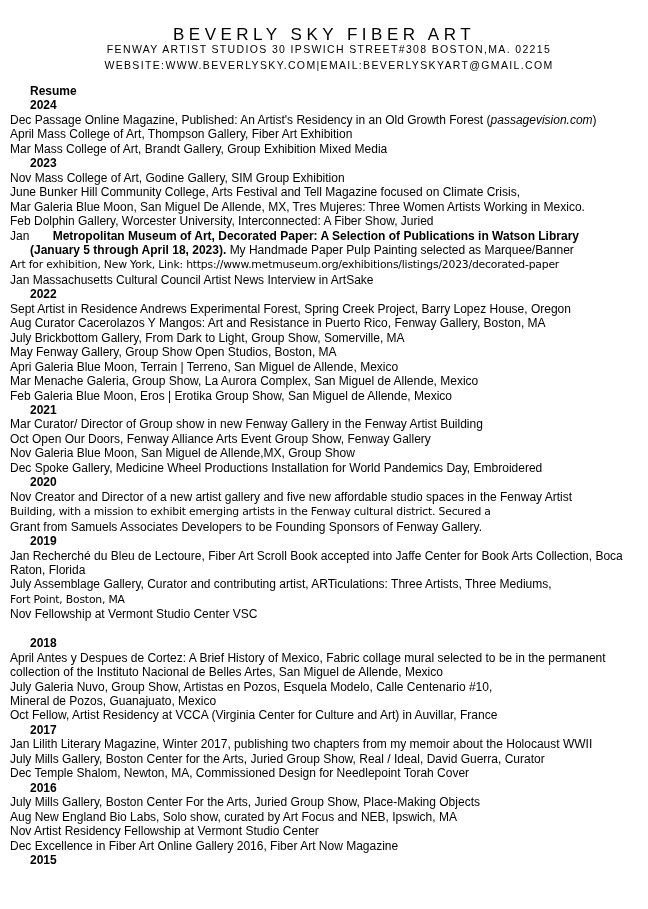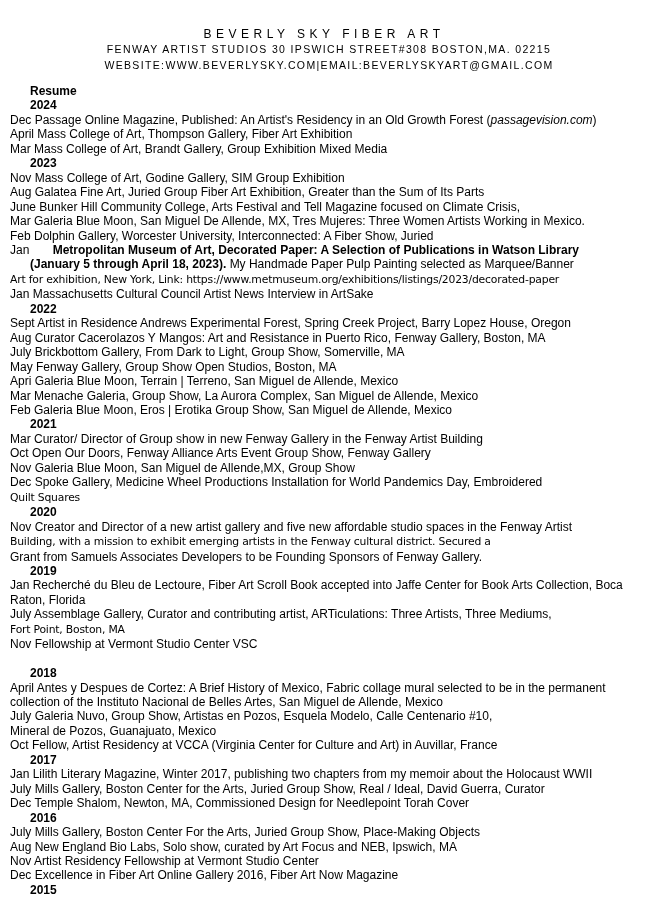--- a/index.html
+++ b/index.html
@@ -5,21 +5,21 @@
   html,body{margin:0;padding:0;background:#ffffff;}
   .page{
     position:relative;
     width:648px;height:909px;
     background:#ffffff;color:#000000;
     font-family:"Liberation Sans",sans-serif;
     overflow:hidden;
   }
   .doc-header{text-align:center;padding-top:27px;}
   .doc-header .h1{
-    font-size:12px;letter-spacing:4.5px;line-height:15px;
+    font-size:17px;letter-spacing:4.5px;line-height:15px;
     white-space:nowrap;
   }
   .doc-header .h2{
     font-size:10.5px;letter-spacing:1.35px;line-height:15.5px;
     white-space:nowrap;
     margin-left:10px;
   }
   .doc-body{
     padding:11px 2px 0 10px;
     font-size:12px;line-height:14.45px;
@@ -42,42 +42,40 @@
     <div class="h2">WEBSITE:WWW.BEVERLYSKY.COM|EMAIL:BEVERLYSKYART@GMAIL.COM</div>
   </header>
   <main class="doc-body" id="resume-body">
       <div class="line"><span class="bold">Resume</span></div>
       <div class="line"><span class="bold">2024</span></div>
       <div class="line"><span>Dec Passage Online Magazine, Published: An Artist's Residency in an Old Growth Forest (</span><span class="italic">passagevision.com</span><span>)</span></div>
       <div class="line"><span>April Mass College of Art, Thompson Gallery, Fiber Art Exhibition</span></div>
       <div class="line"><span>Mar Mass College of Art, Brandt Gallery, Group Exhibition Mixed Media</span></div>
       <div class="line"><span class="bold">2023</span></div>
       <div class="line"><span>Nov Mass College of Art, Godine Gallery, SIM Group Exhibition</span></div>
-      <div class="line"><span>Aug Galatea Fine Art, Juried Group Fiber Art Exhibition, Greater than the Sum of Its Parts</span></div>
       <div class="line"><span>June Bunker Hill Community College, Arts Festival and Tell Magazine focused on Climate Crisis,</span></div>
       <div class="line"><span>Mar Galeria Blue Moon, San Miguel De Allende, MX, Tres Mujeres: Three Women Artists Working in Mexico.</span></div>
       <div class="line"><span>Feb Dolphin Gallery, Worcester University, Interconnected: A Fiber Show, Juried</span></div>
       <div class="line"><span>Jan </span><span class="bold">Metropolitan Museum of Art, Decorated Paper: A Selection of Publications in Watson Library</span></div>
       <div class="line"><span class="bold">(January 5 through April 18, 2023). </span><span>My Handmade Paper Pulp Painting selected as Marquee/Banner</span></div>
       <div class="line"><span class="alt">Art for exhibition, New York, Link: https://www.metmuseum.org/exhibitions/listings/2023/decorated-paper</span></div>
       <div class="line"><span>Jan Massachusetts Cultural Council Artist News Interview in ArtSake</span></div>
       <div class="line"><span class="bold">2022</span></div>
       <div class="line"><span>Sept Artist in Residence Andrews Experimental Forest, Spring Creek Project, Barry Lopez House, Oregon</span></div>
       <div class="line"><span>Aug Curator Cacerolazos Y Mangos: Art and Resistance in Puerto Rico, Fenway Gallery, Boston, MA</span></div>
       <div class="line"><span>July Brickbottom Gallery, From Dark to Light, Group Show, Somerville, MA</span></div>
       <div class="line"><span>May Fenway Gallery, Group Show Open Studios, Boston, MA</span></div>
       <div class="line"><span>Apri Galeria Blue Moon, Terrain | Terreno, San Miguel de Allende, Mexico</span></div>
       <div class="line"><span>Mar Menache Galeria, Group Show, La Aurora Complex, San Miguel de Allende, Mexico</span></div>
       <div class="line"><span>Feb Galeria Blue Moon, Eros | Erotika Group Show, San Miguel de Allende, Mexico</span></div>
       <div class="line"><span class="bold">2021</span></div>
       <div class="line"><span>Mar Curator/ Director of Group show in new Fenway Gallery in the Fenway Artist Building</span></div>
       <div class="line"><span>Oct Open Our Doors, Fenway Alliance Arts Event Group Show, Fenway Gallery</span></div>
       <div class="line"><span>Nov Galeria Blue Moon, San Miguel de Allende,MX, Group Show</span></div>
       <div class="line"><span>Dec Spoke Gallery, Medicine Wheel Productions Installation for World Pandemics Day, Embroidered</span></div>
-      <div class="line"><span class="alt">Quilt Squares</span></div>
       <div class="line"><span class="bold">2020</span></div>
       <div class="line"><span>Nov Creator and Director of a new artist gallery and five new affordable studio spaces in the Fenway Artist</span></div>
       <div class="line"><span class="alt">Building, with a mission to exhibit emerging artists in the Fenway cultural district. Secured a</span></div>
       <div class="line"><span>Grant from Samuels Associates Developers to be Founding Sponsors of Fenway Gallery.</span></div>
       <div class="line"><span class="bold">2019</span></div>
       <div class="line"><span>Jan Recherché du Bleu de Lectoure, Fiber Art Scroll Book accepted into Jaffe Center for Book Arts Collection, Boca</span></div>
       <div class="line"><span>Raton, Florida</span></div>
       <div class="line"><span>July Assemblage Gallery, Curator and contributing artist, ARTiculations: Three Artists, Three Mediums,</span></div>
       <div class="line"><span class="alt">Fort Point, Boston, MA</span></div>
       <div class="line"><span>Nov Fellowship at Vermont Studio Center VSC</span></div>

